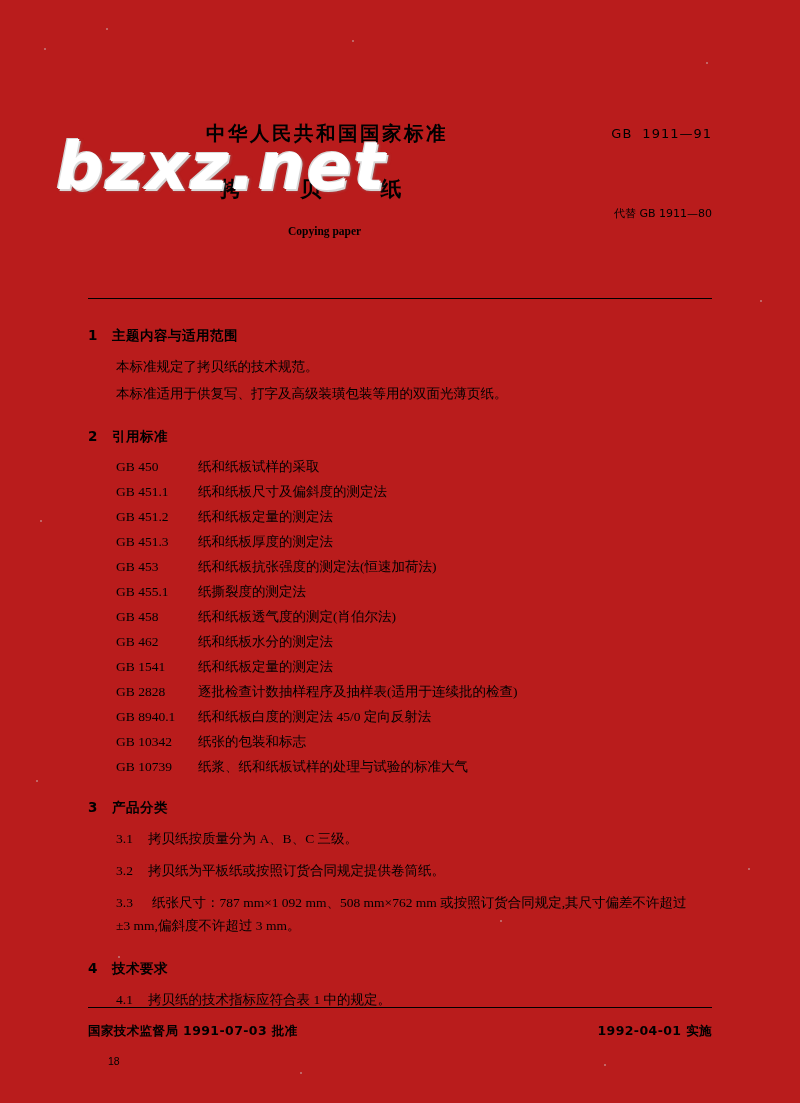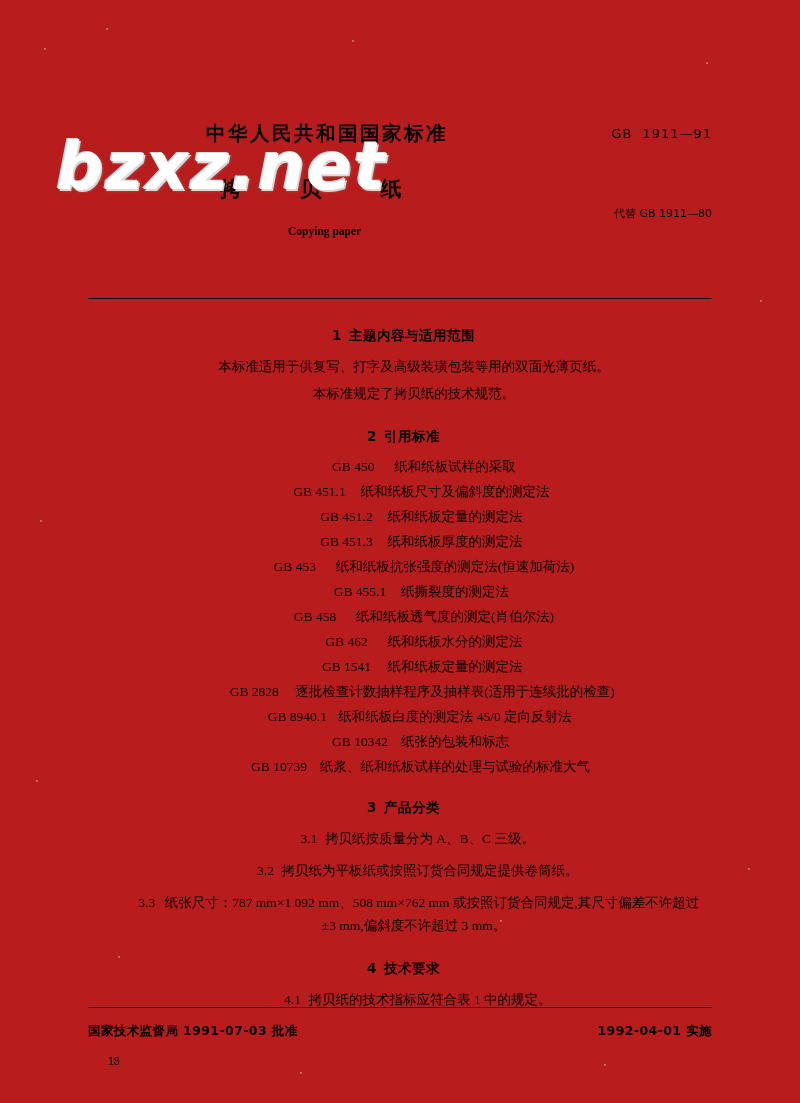--- a/index.html
+++ b/index.html
@@ -89,21 +89,20 @@
     border: none;
     border-top: 1.2px solid #000;
     margin: 28px 0 0 0;
   }
 
   
   .body {
     margin-top: 26px;
     font-size: 13.5px;
     line-height: 1.55;
-    text-align: center;
   }
   .sec-head {
     font-family: "DejaVu Sans", sans-serif;
     font-weight: bold;
     font-size: 13.5px;
     margin: 20px 0 10px 0;
     letter-spacing: .5px;
   }
   .sec-head .num {
     display: inline-block;
@@ -210,22 +209,22 @@
       <div class="replaces">代替 GB 1911—80</div>
     </div>
 
     <hr class="rule">
 
     <div class="body">
 
       <div class="sec-head">
         <span class="num">1</span><span>主题内容与适用范围</span>
       </div>
+      <p class="para">本标准规定了拷贝纸的技术规范。</p>
       <p class="para">本标准适用于供复写、打字及高级装璜包装等用的双面光薄页纸。</p>
-      <p class="para">本标准规定了拷贝纸的技术规范。</p>
 
       <div class="sec-head">
         <span class="num">2</span><span>引用标准</span>
       </div>
       <ul class="ref-list">
         <li><span class="ref-code">GB 450</span><span>纸和纸板试样的采取</span></li>
         <li><span class="ref-code">GB 451.1</span><span>纸和纸板尺寸及偏斜度的测定法</span></li>
         <li><span class="ref-code">GB 451.2</span><span>纸和纸板定量的测定法</span></li>
         <li><span class="ref-code">GB 451.3</span><span>纸和纸板厚度的测定法</span></li>
         <li><span class="ref-code">GB 453</span><span>纸和纸板抗张强度的测定法(恒速加荷法)</span></li>

